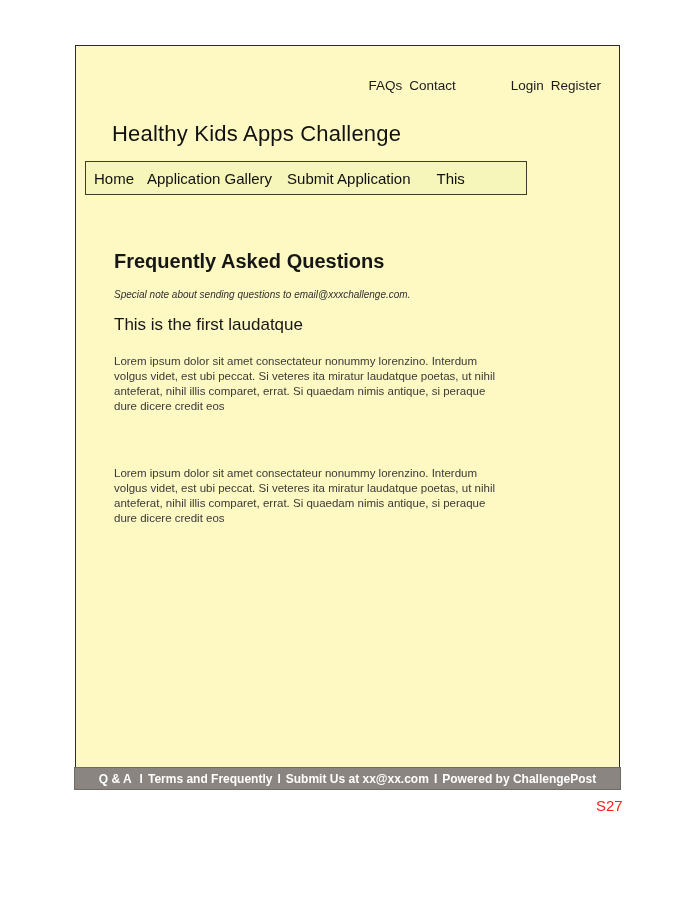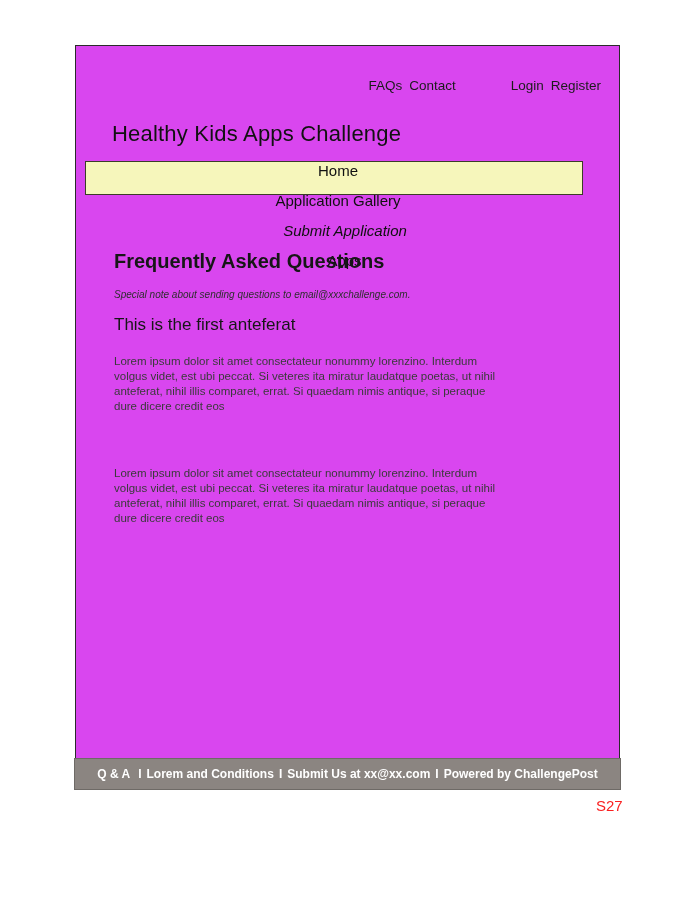--- a/index.html
+++ b/index.html
@@ -15,21 +15,21 @@
     color: #1b1b1b;
   }
   .sheet {
     position: absolute;
     left: 75px;
     top: 45px;
     width: 545px;
     height: 745px;
     box-sizing: border-box;
     border: 1px solid var(--frame-border, #2b2b2b);
-    background: #d946ef;
+    background: #fef9c3;
   }
   
   .utility {
     position: absolute;
     top: 32px;
     right: 18px;
     display: flex;
     align-items: baseline;
     gap: 7px;
     font-size: 13.5px;
@@ -47,35 +47,34 @@
     font-size: 22px;
     font-weight: 400;
     color: #111111;
     letter-spacing: 0.2px;
   }
   
   .main-nav {
     position: absolute;
     left: 9px;
     top: 115px;
-    width: 498px;
+    width: 442px;
     height: 34px;
     box-sizing: border-box;
     background: var(--nav-bg, #f6f6bb);
     border: 1px solid var(--nav-border, #3c3c28);
     display: flex;
     align-items: center;
     padding-left: 8px;
     gap: 13px;
     font-size: 15px;
     color: #101010;
     white-space: nowrap;
-    flex-direction: column;
   }
-  .nav-item-submit { margin-left: 14px; font-style: italic; }
+  .nav-item-submit { margin-left: 2px; }
   .nav-item-blog { margin-left: 13px; }
   
   .content {
     position: absolute;
     left: 38px;
     top: 204px;
     width: 404px;
   }
   .page-heading {
     margin: 0 0 16px 0;
@@ -101,21 +100,21 @@
     font-size: 11.5px;
     line-height: 15px;
     color: #3a3a3a;
   }
   
   .footer-bar {
     position: absolute;
     left: -2px;
     right: -2px;
     bottom: -1px;
-    height: 32px;
+    height: 23px;
     box-sizing: border-box;
     background: var(--footer-bg, #8b8581);
     border: 1px solid #6e6a66;
     display: flex;
     align-items: center;
     justify-content: center;
     gap: 5px;
     color: #ffffff;
     font-size: 12px;
     font-weight: bold;
@@ -143,41 +142,41 @@
     <span class="grp-gap">Login</span>
     <span>Register</span>
   </div>
 
   <h1 class="site-title">Healthy Kids Apps Challenge</h1>
 
   <nav class="main-nav">
     <span class="nav-item">Home</span>
     <span class="nav-item">Application Gallery</span>
     <span class="nav-item nav-item-submit">Submit Application</span>
-    <span class="nav-item nav-item-blog">Apps</span>
+    <span class="nav-item nav-item-blog">This</span>
   </nav>
 
   <main class="content">
     <h2 class="page-heading">Frequently Asked Questions</h2>
     <p class="note">Special note about sending questions to email@xxxchallenge.com.</p>
 
     <section>
-      <h3 class="question">This is the first anteferat</h3>
+      <h3 class="question">This is the first laudatque</h3>
       <p class="answer">Lorem ipsum dolor sit amet consectateur nonummy lorenzino. Interdum volgus videt, est ubi peccat. Si veteres ita miratur laudatque poetas, ut nihil anteferat, nihil illis comparet, errat. Si quaedam nimis antique, si peraque dure dicere credit eos</p>
     </section>
 
     <section>
       <p class="answer">Lorem ipsum dolor sit amet consectateur nonummy lorenzino. Interdum volgus videt, est ubi peccat. Si veteres ita miratur laudatque poetas, ut nihil anteferat, nihil illis comparet, errat. Si quaedam nimis antique, si peraque dure dicere credit eos</p>
     </section>
   </main>
 
   <footer class="footer-bar">
     <span class="seg seg-qa">Q &amp; A</span>
     <span class="sep">I</span>
-    <span class="seg">Lorem and Conditions</span>
+    <span class="seg">Terms and Frequently</span>
     <span class="sep">I</span>
     <span class="seg">Submit Us at xx@xx.com</span>
     <span class="sep">I</span>
     <span class="seg">Powered by ChallengePost</span>
   </footer>
 
 </div>
 
 <div class="sheet-label">S27</div>
 

